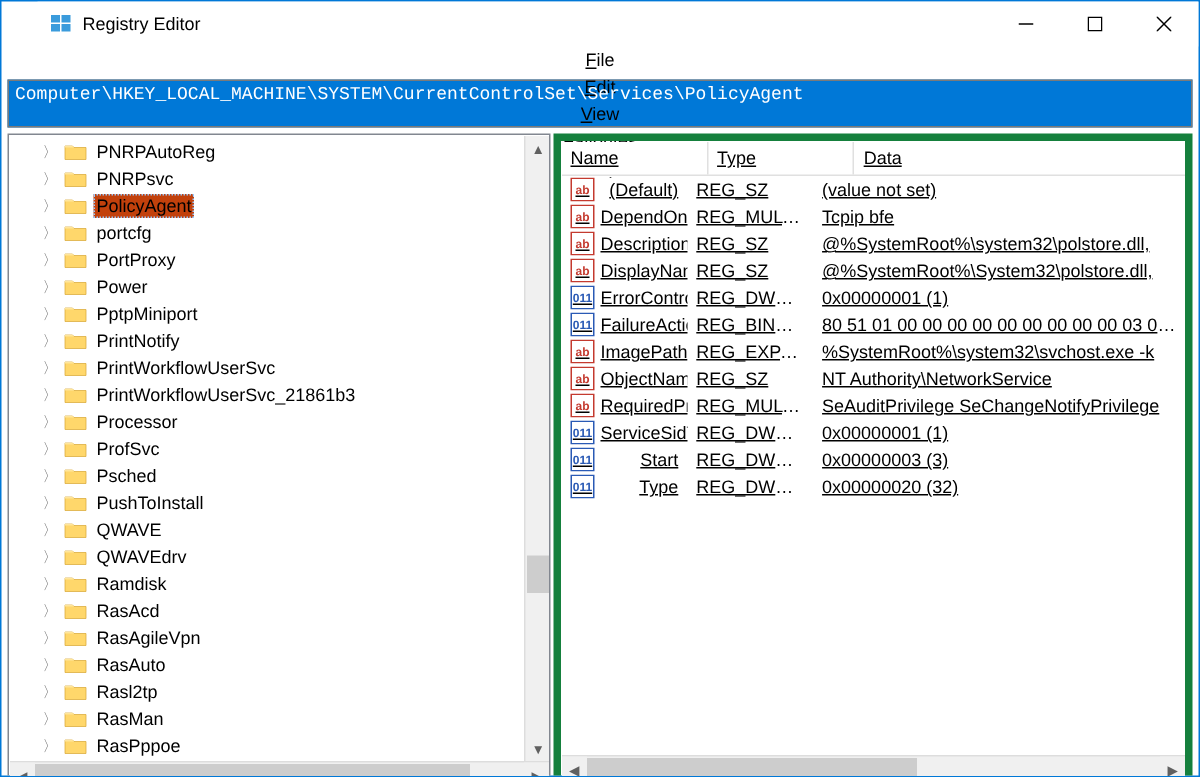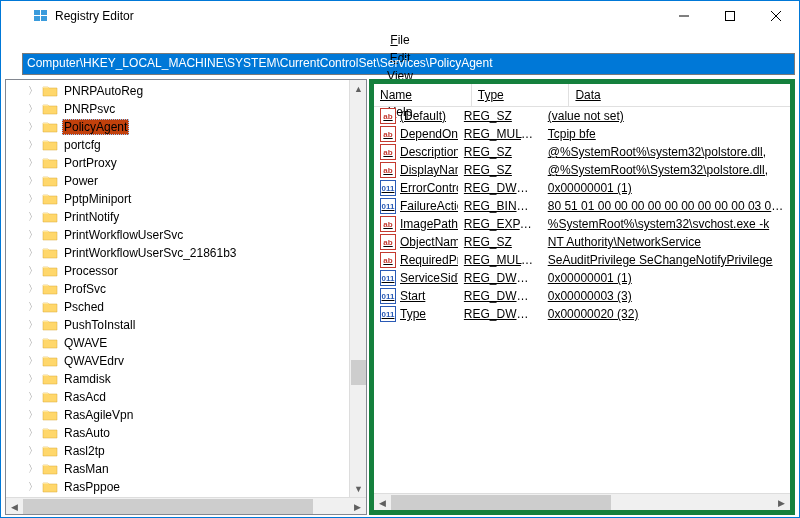--- a/index.html
+++ b/index.html
@@ -4,37 +4,37 @@
 <style>
 * { box-sizing: border-box; margin: 0; padding: 0; }
 body { font-family: "Segoe UI", Tahoma, sans-serif; font-size: 12px; background: #fff; width: 800px; height: 518px; overflow: hidden; border: 1px solid #0078d7; }
 .titlebar { height: 30px; display: flex; align-items: center; padding: 0 0 0 8px; background: #fff; margin-left: 24px; }
 .titlebar .icon { width: 16px; height: 16px; margin-right: 6px; display: flex; align-items: center; justify-content: center; }
 .titlebar .title { flex: 1; font-size: 12px; }
 .titlebar .ctrl { width: 46px; height: 30px; display: flex; align-items: center; justify-content: center; }
 .menubar { height: 20px; display: flex; align-items: center; padding: 0 6px; flex-direction: column; }
 .menubar .mitem { padding: 2px 6px; }
 .menubar .u { text-decoration: underline; }
-.addrbar { height: 22px; margin: 2px 4px 4px 21px; border: 1px solid #7a7a7a; background: #0078d7; color: #fff; padding: 2px 4px; font-size: 12px; overflow: hidden; white-space: nowrap; }
+.addrbar { height: 32px; margin: 2px 4px 4px 4px; border: 1px solid #7a7a7a; background: #0078d7; color: #fff; padding: 2px 4px; font-size: 12px; overflow: hidden; white-space: nowrap; font-family: Liberation Mono, monospace; }
 .main { display: flex; height: calc(518px - 30px - 20px - 28px - 2px); }
 .tree { width: 362px; border: 1px solid #828790; margin: 0 2px 2px 4px; overflow-y: auto; overflow-x: auto; position: relative; }
 .tree-inner { padding: 2px 0 2px 0; }
 .tnode { height: 18px; display: flex; align-items: center; padding-left: 22px; white-space: nowrap; }
 .tnode .chev { width: 12px; color: #777; font-size: 10px; margin-right: 2px; }
 .tnode .fldr { width: 16px; height: 14px; margin-right: 4px; display: inline-flex; }
 .tnode .label { padding: 0 2px; text-align: center; }
 .tnode.sel .label { background: #c2410c; border: 1px dotted #99ccff; padding: 0 1px; }
 .list { flex: 1; border: 5px solid #15803d; margin: 0 4px 2px 0; overflow: auto; white-space: nowrap; position: relative; text-decoration: underline; }
 .list-header { display: flex; background: #fff; border-bottom: 1px solid #e0e0e0; position: sticky; top: 0; }
 .list-header .col { padding: 4px 6px; border-right: 1px solid #e0e0e0; font-size: 12px; }
 .col-name { width: 130px; }
 .col-type { width: 130px; }
 .col-data { width: 300px; border-right: none !important; }
 .row { display: flex; height: 18px; align-items: center; }
-.cell { padding: 0 6px; overflow: hidden; text-overflow: ellipsis; white-space: nowrap; }
+.cell { padding: 0 6px; overflow: hidden; text-overflow: ellipsis; white-space: nowrap; justify-content: space-between; }
 .cell-name { width: 130px; display: flex; align-items: center; }
 .cell-type { width: 130px; }
 .cell-data { width: 400px; }
 .vico { width: 16px; height: 16px; margin-right: 4px; flex-shrink: 0; display: inline-flex; align-items: center; justify-content: center; font-size: 8px; font-weight: bold; border: 1px solid; }
 .vico.sz { color: #c43a2f; border-color: #c43a2f; background: #fff; }
 .vico.bin { color: #2a5ab5; border-color: #2a5ab5; background: #fff; }
 .scrollhint-h { position: absolute; bottom: 0; left: 0; right: 0; height: 17px; background: #f0f0f0; border-top: 1px solid #ddd; display: flex; }
 .scrollhint-h .thumb { position: absolute; height: 15px; top: 1px; background: #cdcdcd; }
 .scrollhint-h .btn { width: 17px; height: 17px; background: #f0f0f0; display: flex; align-items: center; justify-content: center; color: #606060; font-size: 9px; }
 .scrollhint-v { position: absolute; top: 0; bottom: 17px; right: 0; width: 17px; background: #f0f0f0; border-left: 1px solid #ddd; }

